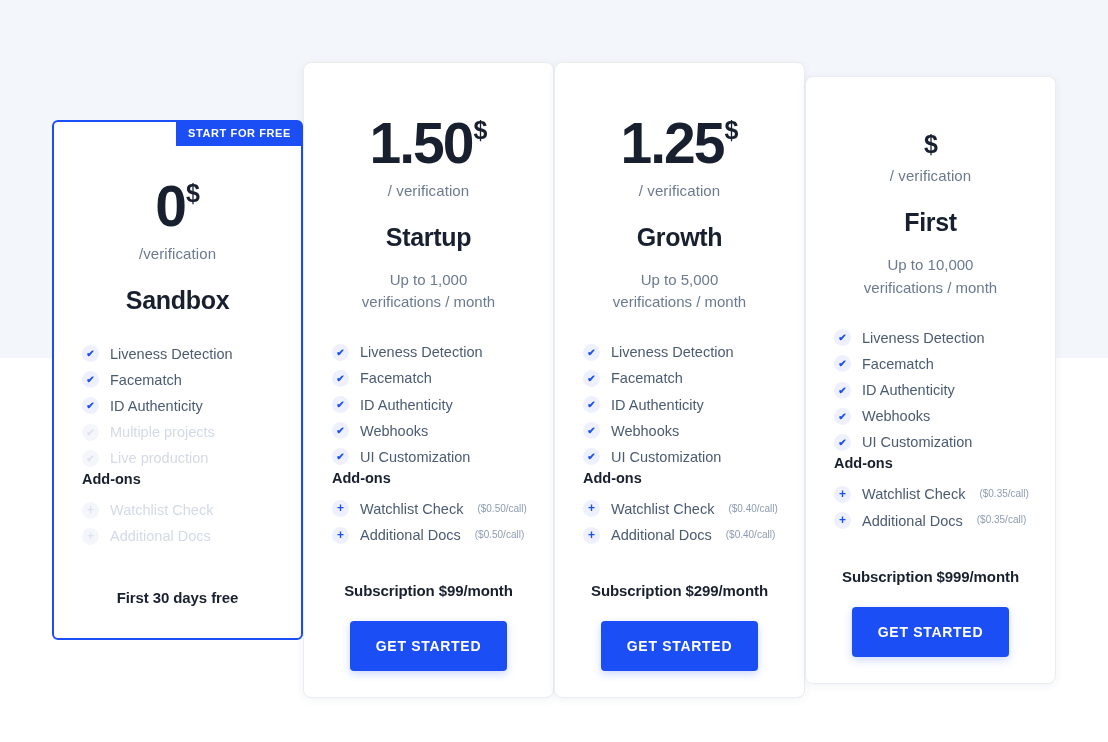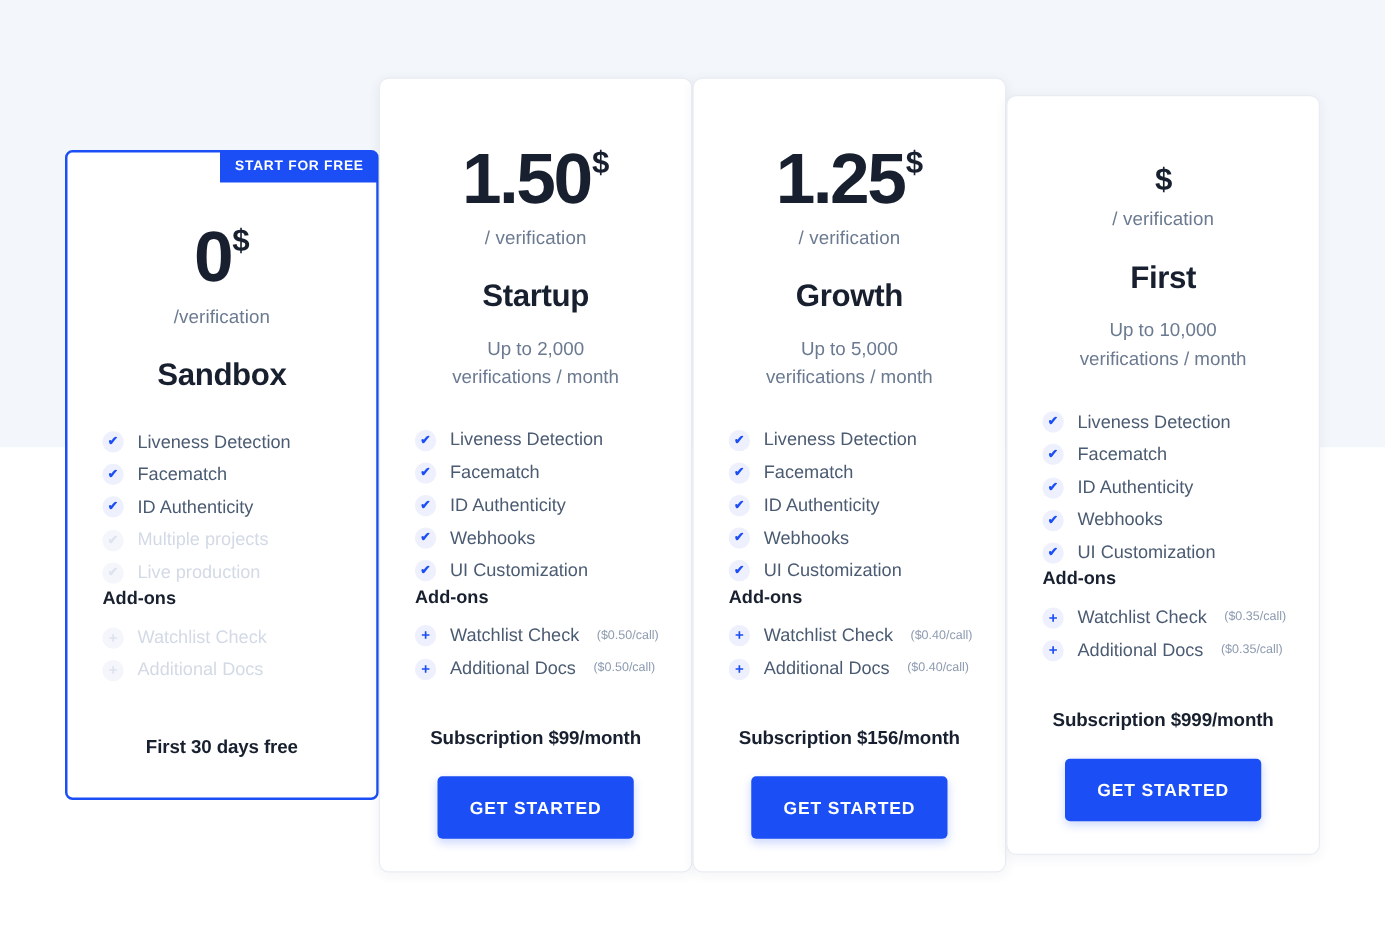--- a/index.html
+++ b/index.html
@@ -284,21 +284,21 @@
         <div class="sub-line">First 30 days free</div>
       </div>
       <div class="card">
         <div class="price">
           <span>1.50</span>
           <span class="cur">$</span>
         </div>
         <div class="per">/ verification</div>
         <div class="plan-name">Startup</div>
         <div class="quota">
-          <div>Up to 2,000</div>
+          <div>Up to 1,000</div>
           <div>verifications / month</div>
         </div>
         <ul class="features">
           <li class="feature">
             <span class="ck">✔</span>
             <span>Liveness Detection</span>
           </li>
           <li class="feature">
             <span class="ck">✔</span>
             <span>Facematch</span>
@@ -371,21 +371,21 @@
             <span class="plus">+</span>
             <span>Watchlist Check</span>
             <span class="addon-cost">($0.40/call)</span>
           </li>
           <li class="addon">
             <span class="plus">+</span>
             <span>Additional Docs</span>
             <span class="addon-cost">($0.40/call)</span>
           </li>
         </ul>
-        <div class="sub-line">Subscription $156/month</div>
+        <div class="sub-line">Subscription $299/month</div>
         <button class="cta">GET STARTED</button>
       </div>
       <div class="card">
         <div class="price">
           <span class="cur">$</span>
         </div>
         <div class="per">/ verification</div>
         <div class="plan-name">First</div>
         <div class="quota">
           <div>Up to 10,000</div>

